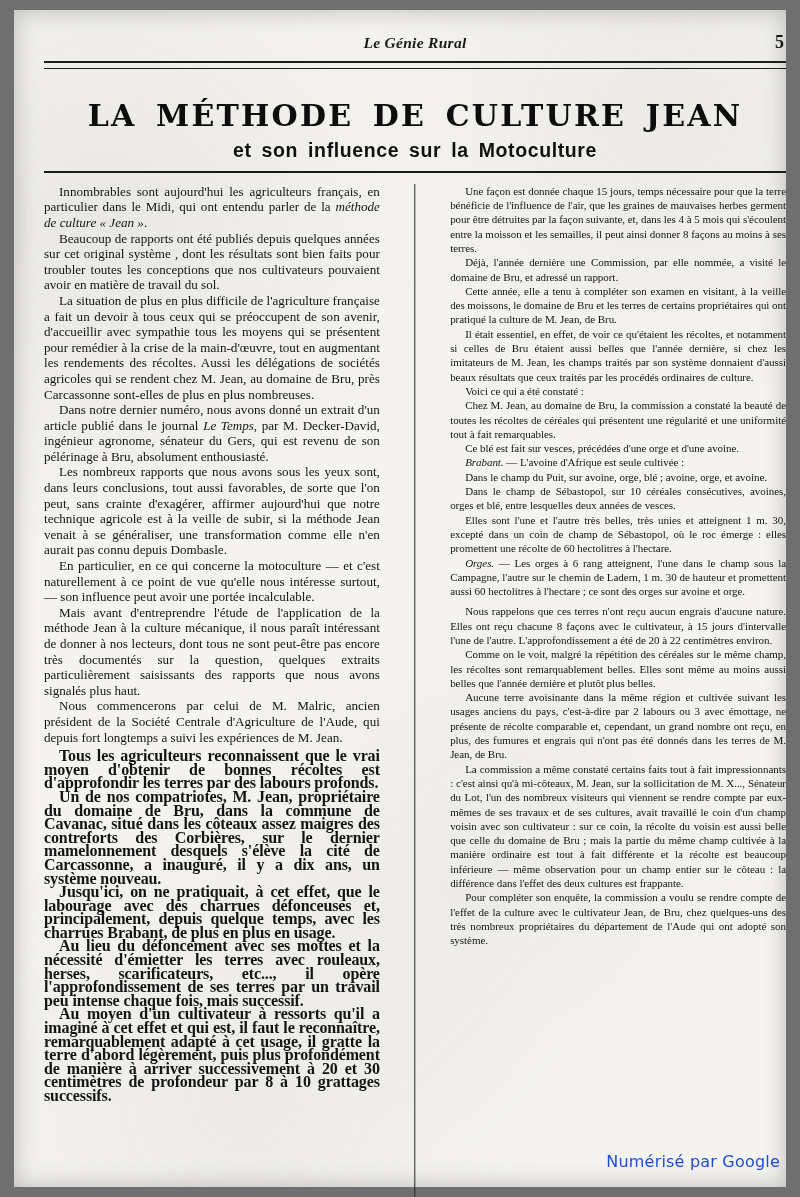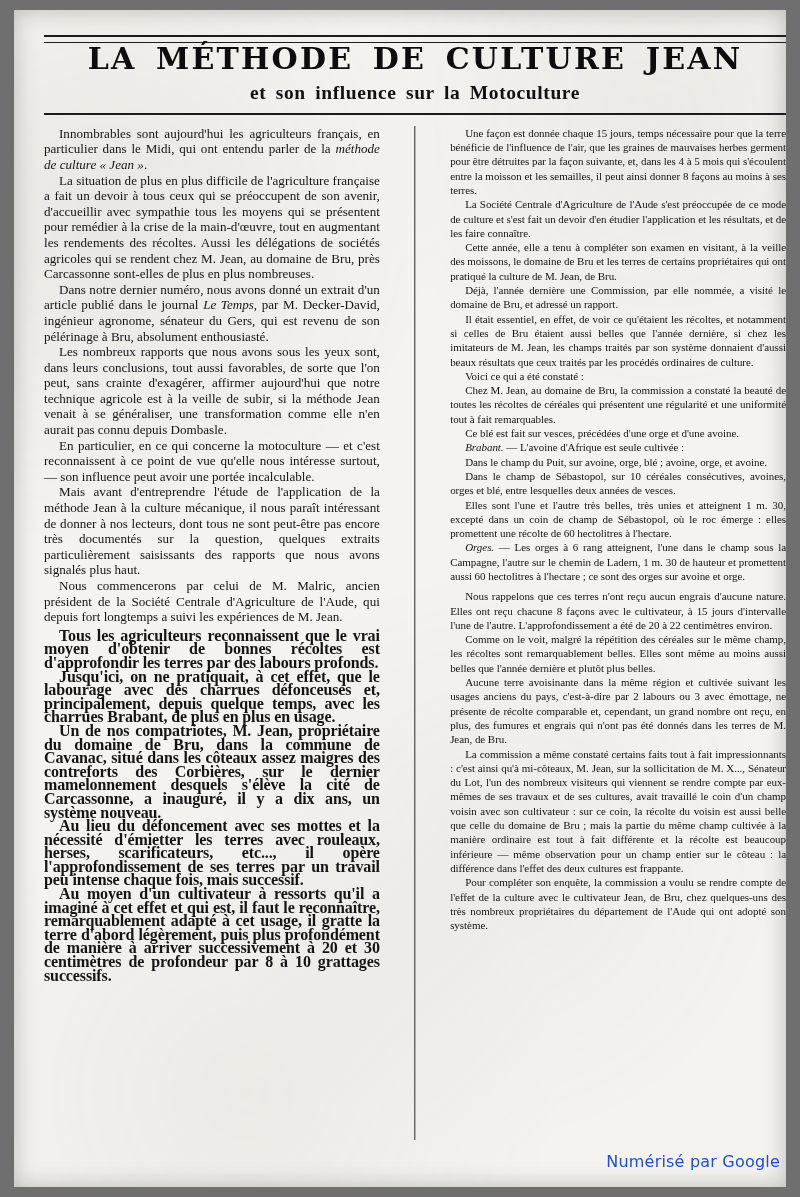--- a/index.html
+++ b/index.html
@@ -91,33 +91,33 @@
     border-top: 2.6px solid #1c1c1c;
     border-bottom: 1.3px solid #1c1c1c;
   }
   .rule-under-title {
     margin: 9px 0 0 0;
     height: 0;
     border-top: 2.2px solid #1b1b1b;
   }
 
   
-  .headline-block { margin-top: 0; text-align: center; }
+  .headline-block { margin-top: 31px; text-align: center; }
   .headline-main {
     font-family: "DejaVu Serif", "Liberation Serif", serif;
     font-weight: bold;
     font-size: 30px;
     letter-spacing: 2.2px;
     word-spacing: 7px;
     color: #0d0d0d;
     line-height: 1.06;
   }
   .headline-sub {
     margin-top: 7px;
-    font-family: Liberation Serif, serif;
+    font-family: Liberation Sans, sans-serif;
     font-weight: bold;
     font-size: 19.5px;
     letter-spacing: .6px;
     word-spacing: 4px;
     color: #111;
   }
 
   
   #columns {
     position: relative;
@@ -192,65 +192,69 @@
 </head>
 <body>
 
 <div id="page">
   <div id="scan-frame"></div>
   <div id="paper">
     <div id="grain"></div>
 
     <div id="content">
 
+      <div class="runninghead">
+        <div class="journal-title">Le Génie Rural</div>
+        <div class="folio">5</div>
+      </div>
       <div class="rule-double"></div>
 
       <div class="headline-block">
         <div class="headline-main">LA MÉTHODE DE CULTURE JEAN</div>
         <div class="headline-sub">et son influence sur la Motoculture</div>
       </div>
       <div class="rule-under-title"></div>
 
       <div id="columns">
 
         <div class="col col-left">
 
           <p class="body">Innombrables sont aujourd'hui les agriculteurs français, en particulier dans le Midi, qui ont entendu parler de la <i>méthode de culture « Jean »</i>.</p>
 
+          <p class="body">Beaucoup de rapports ont été publiés depuis quelques années sur cet original système , dont les résultats sont bien faits pour troubler toutes les conceptions que nos cultivateurs pouvaient avoir en matière de travail du sol.</p>
 
           <p class="body">La situation de plus en plus difficile de l'agriculture française a fait un devoir à tous ceux qui se préoccupent de son avenir, d'accueillir avec sympathie tous les moyens qui se présentent pour remédier à la crise de la main-d'œuvre, tout en augmentant les rendements des récoltes. Aussi les délégations de sociétés agricoles qui se rendent chez M. Jean, au domaine de Bru, près Carcassonne sont-elles de plus en plus nombreuses.</p>
 
           <p class="body">Dans notre dernier numéro, nous avons donné un extrait d'un article publié dans le journal <i>Le Temps</i>, par M. Decker-David, ingénieur agronome, sénateur du Gers, qui est revenu de son pélérinage à Bru, absolument enthousiasté.</p>
 
           <p class="body">Les nombreux rapports que nous avons sous les yeux sont, dans leurs conclusions, tout aussi favorables, de sorte que l'on peut, sans crainte d'exagérer, affirmer aujourd'hui que notre technique agricole est à la veille de subir, si la méthode Jean venait à se généraliser, une transformation comme elle n'en aurait pas connu depuis Dombasle.</p>
 
-          <p class="body">En particulier, en ce qui concerne la motoculture — et c'est reconnaissent à ce point de vue qu'elle nous intéresse surtout, — son influence peut avoir une portée incalculable.</p>
+          <p class="body">En particulier, en ce qui concerne la motoculture — et c'est naturellement à ce point de vue qu'elle nous intéresse surtout, — son influence peut avoir une portée incalculable.</p>
 
           <p class="body">Mais avant d'entreprendre l'étude de l'application de la méthode Jean à la culture mécanique, il nous paraît intéressant de donner à nos lecteurs, dont tous ne sont peut-être pas encore très documentés sur la question, quelques extraits particulièrement saisissants des rapports que nous avons signalés plus haut.</p>
 
           <p class="body">Nous commencerons par celui de M. Malric, ancien président de la Société Centrale d'Agriculture de l'Aude, qui depuis fort longtemps a suivi les expériences de M. Jean.</p>
 
           <div class="small-type">
             <p class="body">Tous les agriculteurs reconnaissent que le vrai moyen d'obtenir de bonnes récoltes est d'approfondir les terres par des labours profonds.</p>
+            <p class="body">Un de nos compatriotes, M. Jean, propriétaire du domaine de Bru, dans la commune de Cavanac, situé dans les côteaux assez maigres des contreforts des Corbières, sur le dernier mamelonnement desquels s'élève la cité de Carcassonne, a inauguré, il y a dix ans, un système nouveau.</p>
             <p class="body">Jusqu'ici, on ne pratiquait, à cet effet, que le labourage avec des charrues défonceuses et, principalement, depuis quelque temps, avec les charrues Brabant, de plus en plus en usage.</p>
-            <p class="body">Un de nos compatriotes, M. Jean, propriétaire du domaine de Bru, dans la commune de Cavanac, situé dans les côteaux assez maigres des contreforts des Corbières, sur le dernier mamelonnement desquels s'élève la cité de Carcassonne, a inauguré, il y a dix ans, un système nouveau.</p>
             <p class="body">Au lieu du défoncement avec ses mottes et la nécessité d'émietter les terres avec rouleaux, herses, scarificateurs, etc..., il opère l'approfondissement de ses terres par un travail peu intense chaque fois, mais successif.</p>
             <p class="body">Au moyen d'un cultivateur à ressorts qu'il a imaginé à cet effet et qui est, il faut le reconnaître, remarquablement adapté à cet usage, il gratte la terre d'abord légèrement, puis plus profondément de manière à arriver successivement à 20 et 30 centimètres de profondeur par 8 à 10 grattages successifs.</p>
           </div>
 
         </div>
 
         <div class="gutter"></div>
 
         <div class="col col-right">
 
           <p class="body">Une façon est donnée chaque 15 jours, temps nécessaire pour que la terre bénéficie de l'influence de l'air, que les graines de mauvaises herbes germent pour être détruites par la façon suivante, et, dans les 4 à 5 mois qui s'écoulent entre la moisson et les semailles, il peut ainsi donner 8 façons au moins à ses terres.</p>
-          <p class="body">La Société Centrale d'Agriculture de l'Aude s'est préoccupée de ce mode de culture et s'est fait un devoir d'en étudier l'application et les résultats, et de les faire connaître.</p>
+          <p class="body">Déjà, l'année dernière une Commission, par elle nommée, a visité le domaine de Bru, et adressé un rapport.</p>
           <p class="body">Cette année, elle a tenu à compléter son examen en visitant, à la veille des moissons, le domaine de Bru et les terres de certains propriétaires qui ont pratiqué la culture de M. Jean, de Bru.</p>
-          <p class="body">Déjà, l'année dernière une Commission, par elle nommée, a visité le domaine de Bru, et adressé un rapport.</p>
           <p class="body">Il était essentiel, en effet, de voir ce qu'étaient les récoltes, et notamment si celles de Bru étaient aussi belles que l'année dernière, si chez les imitateurs de M. Jean, les champs traités par son système donnaient d'aussi beaux résultats que ceux traités par les procédés ordinaires de culture.</p>
           <p class="body">Voici ce qui a été constaté :</p>
           <p class="body">Chez M. Jean, au domaine de Bru, la commission a constaté la  beauté de toutes les récoltes de céréales qui présentent une régularité et une uniformité tout à fait remarquables.</p>
 
 
           <p class="body">Ce blé est fait sur vesces, précédées d'une orge et d'une avoine.</p>
 
           <p class="body"><i class="lead-italic">Brabant.</i> — L'avoine d'Afrique est seule cultivée :</p>
 
           <p class="body">Dans le champ du Puit, sur avoine, orge, blé ; avoine, orge, et avoine.</p>

